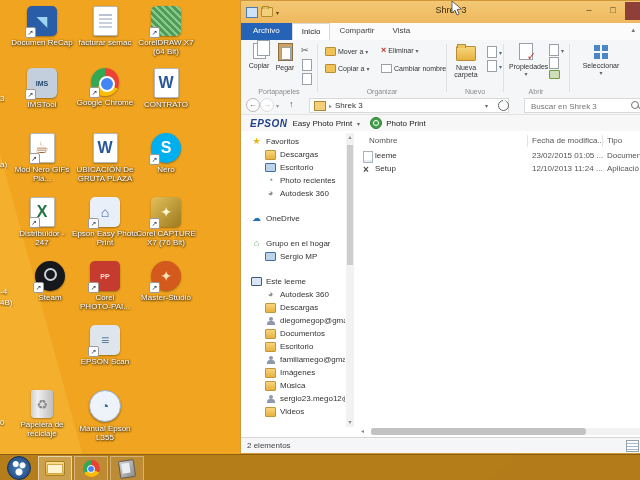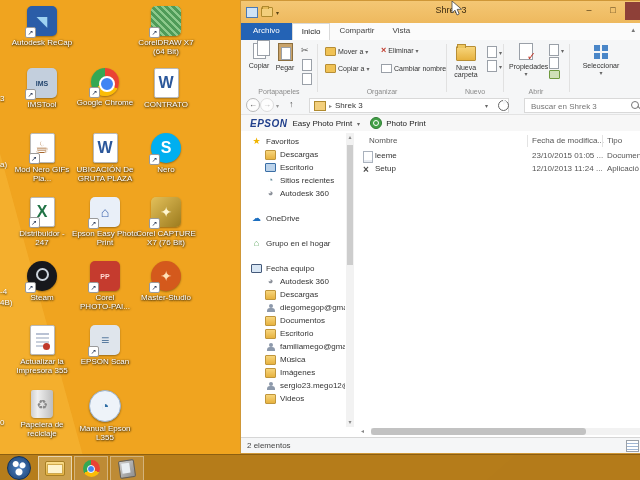--- a/index.html
+++ b/index.html
@@ -151,21 +151,25 @@
 <div id="stage" style="background: rgb(240, 164, 31);">
   <div class="wp" id="wp-light" style="clip-path: polygon(0px 32%, 14% 100%, 0px 100%); opacity: 0.65; background: rgb(246, 181, 53);"></div>
   <div class="wp" id="wp-dark" style="clip-path: polygon(76% 100%, 100% 72%, 100% 100%); opacity: 0.8; background: rgb(221, 154, 35);"></div>
 
   <div id="desktop-icons">
       <div class="dski" style="left: 8px; top: 6px;">
         <div class="dicon ic-sq" style="background: rgb(42, 93, 168);">
           <span class="g" style="color: rgb(159, 211, 242);">◥</span>
           <span class="sc">↗</span>
         </div>
-        <div class="dlabel">Autodesk ReCap</div>
+        <div class="dlabel">Documen ReCap</div>
+      </div>
+      <div class="dski" style="left: 71px; top: 6px;">
+        <div class="dicon sheet lines"></div>
+        <div class="dlabel">facturar semac</div>
       </div>
       <div class="dski" style="left: 132px; top: 6px;">
         <div class="dicon ic-sq cdr">
           <span class="sc">↗</span>
         </div>
         <div class="dlabel">CorelDRAW X7
 (64 Bit)</div>
       </div>
       <div class="dski" style="left: 8px; top: 68px;">
         <div class="dicon ic-sq tiny" style="background: rgb(195, 207, 221);">
@@ -224,45 +228,40 @@
 Print</div>
       </div>
       <div class="dski" style="left: 132px; top: 197px;">
         <div class="dicon ic-sq gold">
           <span class="g" style="color: rgb(255, 246, 208);">✦</span>
           <span class="sc">↗</span>
         </div>
         <div class="dlabel">Corel CAPTURE
 X7 (76 Bit)</div>
       </div>
-      <div class="dski" style="left: 8px; top: 261px;">
+      <div class="dski" style="left: 16px; top: 261px;">
         <div class="dicon ic-circle steam" style="background: rgb(23, 24, 28);">
           <span class="sc">↗</span>
         </div>
         <div class="dlabel">Steam</div>
       </div>
       <div class="dski" style="left: 71px; top: 261px;">
         <div class="dicon ic-sq tiny" style="background: rgb(197, 59, 46);">
           <span class="g" style="color: rgb(255, 217, 210);">PP</span>
           <span class="sc">↗</span>
         </div>
         <div class="dlabel">Corel
 PHOTO-PAI...</div>
       </div>
       <div class="dski" style="left: 132px; top: 261px;">
         <div class="dicon ic-circle" style="background: rgb(212, 89, 28);">
           <span class="g" style="color: rgb(255, 225, 184);">✦</span>
           <span class="sc">↗</span>
         </div>
         <div class="dlabel">Master-Studio</div>
-      </div>
-      <div class="dski" style="left: 8px; top: 325px;">
-        <div class="dicon sheet lines dot"></div>
-        <div class="dlabel">Actualizar la
-Impresora 355</div>
       </div>
       <div class="dski" style="left: 71px; top: 325px;">
         <div class="dicon ic-sq" style="background: rgb(223, 229, 236);">
           <span class="g" style="color: rgb(91, 125, 160);">≡</span>
           <span class="sc">↗</span>
         </div>
         <div class="dlabel">EPSON Scan</div>
       </div>
       <div class="dski" style="left: 8px; top: 390px;">
         <div class="dicon bin">
@@ -444,42 +443,48 @@
             <span>Descargas</span>
           </div>
           <div class="sb-row">
             <span class="sb-ic">
               <span class="s-mon"></span>
             </span>
             <span>Escritorio</span>
           </div>
           <div class="sb-row">
             <span class="sb-ic" style="color: rgb(107, 143, 158);">◔</span>
-            <span>Sitios recientes</span>
+            <span>Photo recientes</span>
           </div>
           <div class="sb-row">
             <span class="sb-ic" style="color: rgb(138, 143, 152);">◕</span>
             <span>Autodesk 360</span>
           </div>
           <div class="sb-gap"></div>
           <div class="sb-row root">
             <span class="sb-ic" style="color: rgb(29, 111, 192);">☁</span>
             <span>OneDrive</span>
           </div>
           <div class="sb-gap"></div>
           <div class="sb-row root">
             <span class="sb-ic" style="color: rgb(77, 158, 79);">⌂</span>
             <span>Grupo en el hogar</span>
           </div>
+          <div class="sb-row">
+            <span class="sb-ic">
+              <span class="s-mon"></span>
+            </span>
+            <span>Sergio MP</span>
+          </div>
           <div class="sb-gap"></div>
           <div class="sb-row root">
             <span class="sb-ic">
               <span class="s-pc"></span>
             </span>
-            <span>Fecha equipo</span>
+            <span>Este leeme</span>
           </div>
           <div class="sb-row">
             <span class="sb-ic" style="color: rgb(138, 143, 152);">◕</span>
             <span>Autodesk 360</span>
           </div>
           <div class="sb-row">
             <span class="sb-ic">
               <span class="s-folder"></span>
             </span>
             <span>Descargas</span>
@@ -505,27 +510,27 @@
           <div class="sb-row">
             <span class="sb-ic">
               <span class="s-user"></span>
             </span>
             <span>familiamego@gmail.</span>
           </div>
           <div class="sb-row">
             <span class="sb-ic">
               <span class="s-folder"></span>
             </span>
+            <span>Imágenes</span>
+          </div>
+          <div class="sb-row">
+            <span class="sb-ic">
+              <span class="s-folder"></span>
+            </span>
             <span>Música</span>
-          </div>
-          <div class="sb-row">
-            <span class="sb-ic">
-              <span class="s-folder"></span>
-            </span>
-            <span>Imágenes</span>
           </div>
           <div class="sb-row">
             <span class="sb-ic">
               <span class="s-user"></span>
             </span>
             <span>sergio23.mego12@ho</span>
           </div>
           <div class="sb-row">
             <span class="sb-ic">
               <span class="s-folder"></span>
@@ -544,21 +549,21 @@
             <span class="fh" style="left: 10px;">Nombre</span>
             <span class="fh" style="left: 173px;">Fecha de modifica...</span>
             <span class="fh" style="left: 248px;">Tipo</span>
             <span class="fhsep" style="left: 168px;"></span>
             <span class="fhsep" style="left: 243px;"></span>
           </div>
         <div id="frows">
             <div class="frow" style="top: 19px;">
               <span class="fic"><span class="s-sheet" style="display:inline-block"></span></span>
               <span class="fcell" style="left: 16px;">leeme</span>
-              <span class="fcell" style="left: 173px; color: rgb(85, 85, 85);">23/10/2015 01:05 ...</span>
+              <span class="fcell" style="left: 173px; color: rgb(85, 85, 85);">23/02/2015 01:05 ...</span>
               <span class="fcell" style="left: 248px; color: rgb(85, 85, 85);">Documen</span>
             </div>
             <div class="frow" style="top: 32px;">
               <span class="fic"><span class="s-setup">×</span></span>
               <span class="fcell" style="left: 16px;">Setup</span>
               <span class="fcell" style="left: 173px; color: rgb(85, 85, 85);">12/10/2013 11:24 ...</span>
               <span class="fcell" style="left: 248px; color: rgb(85, 85, 85);">Aplicació</span>
             </div>
           </div>
       </div>

